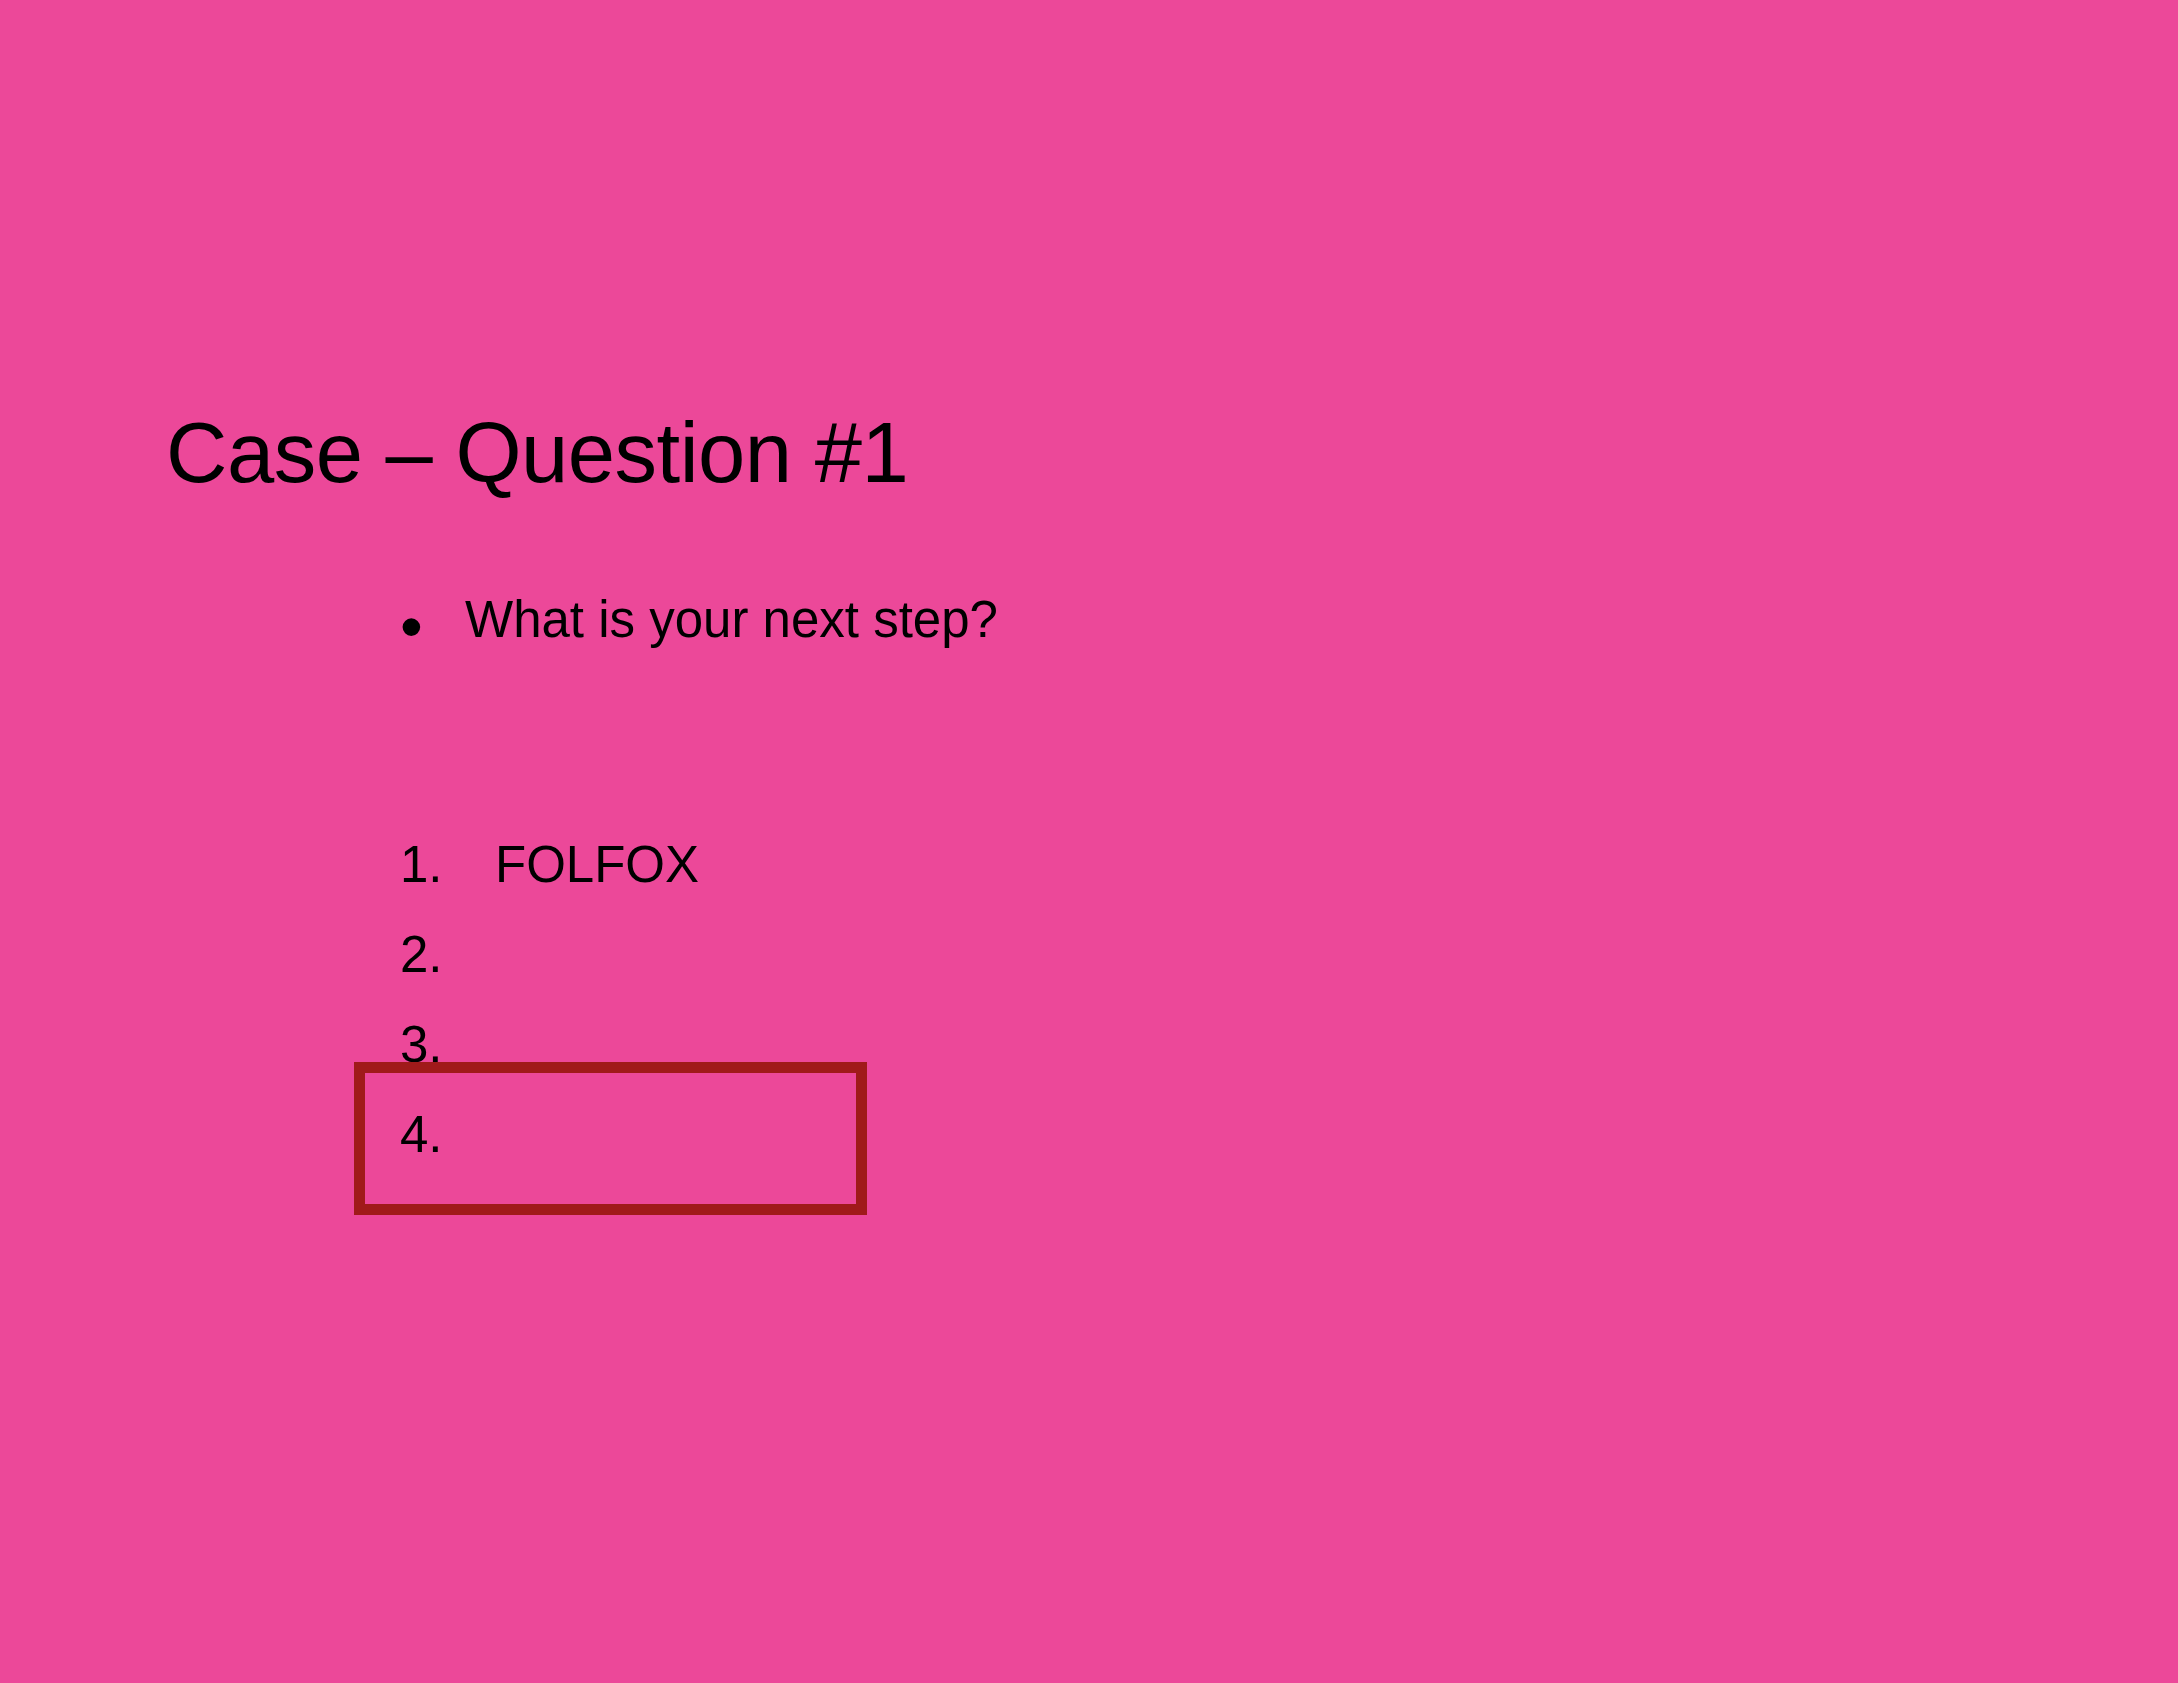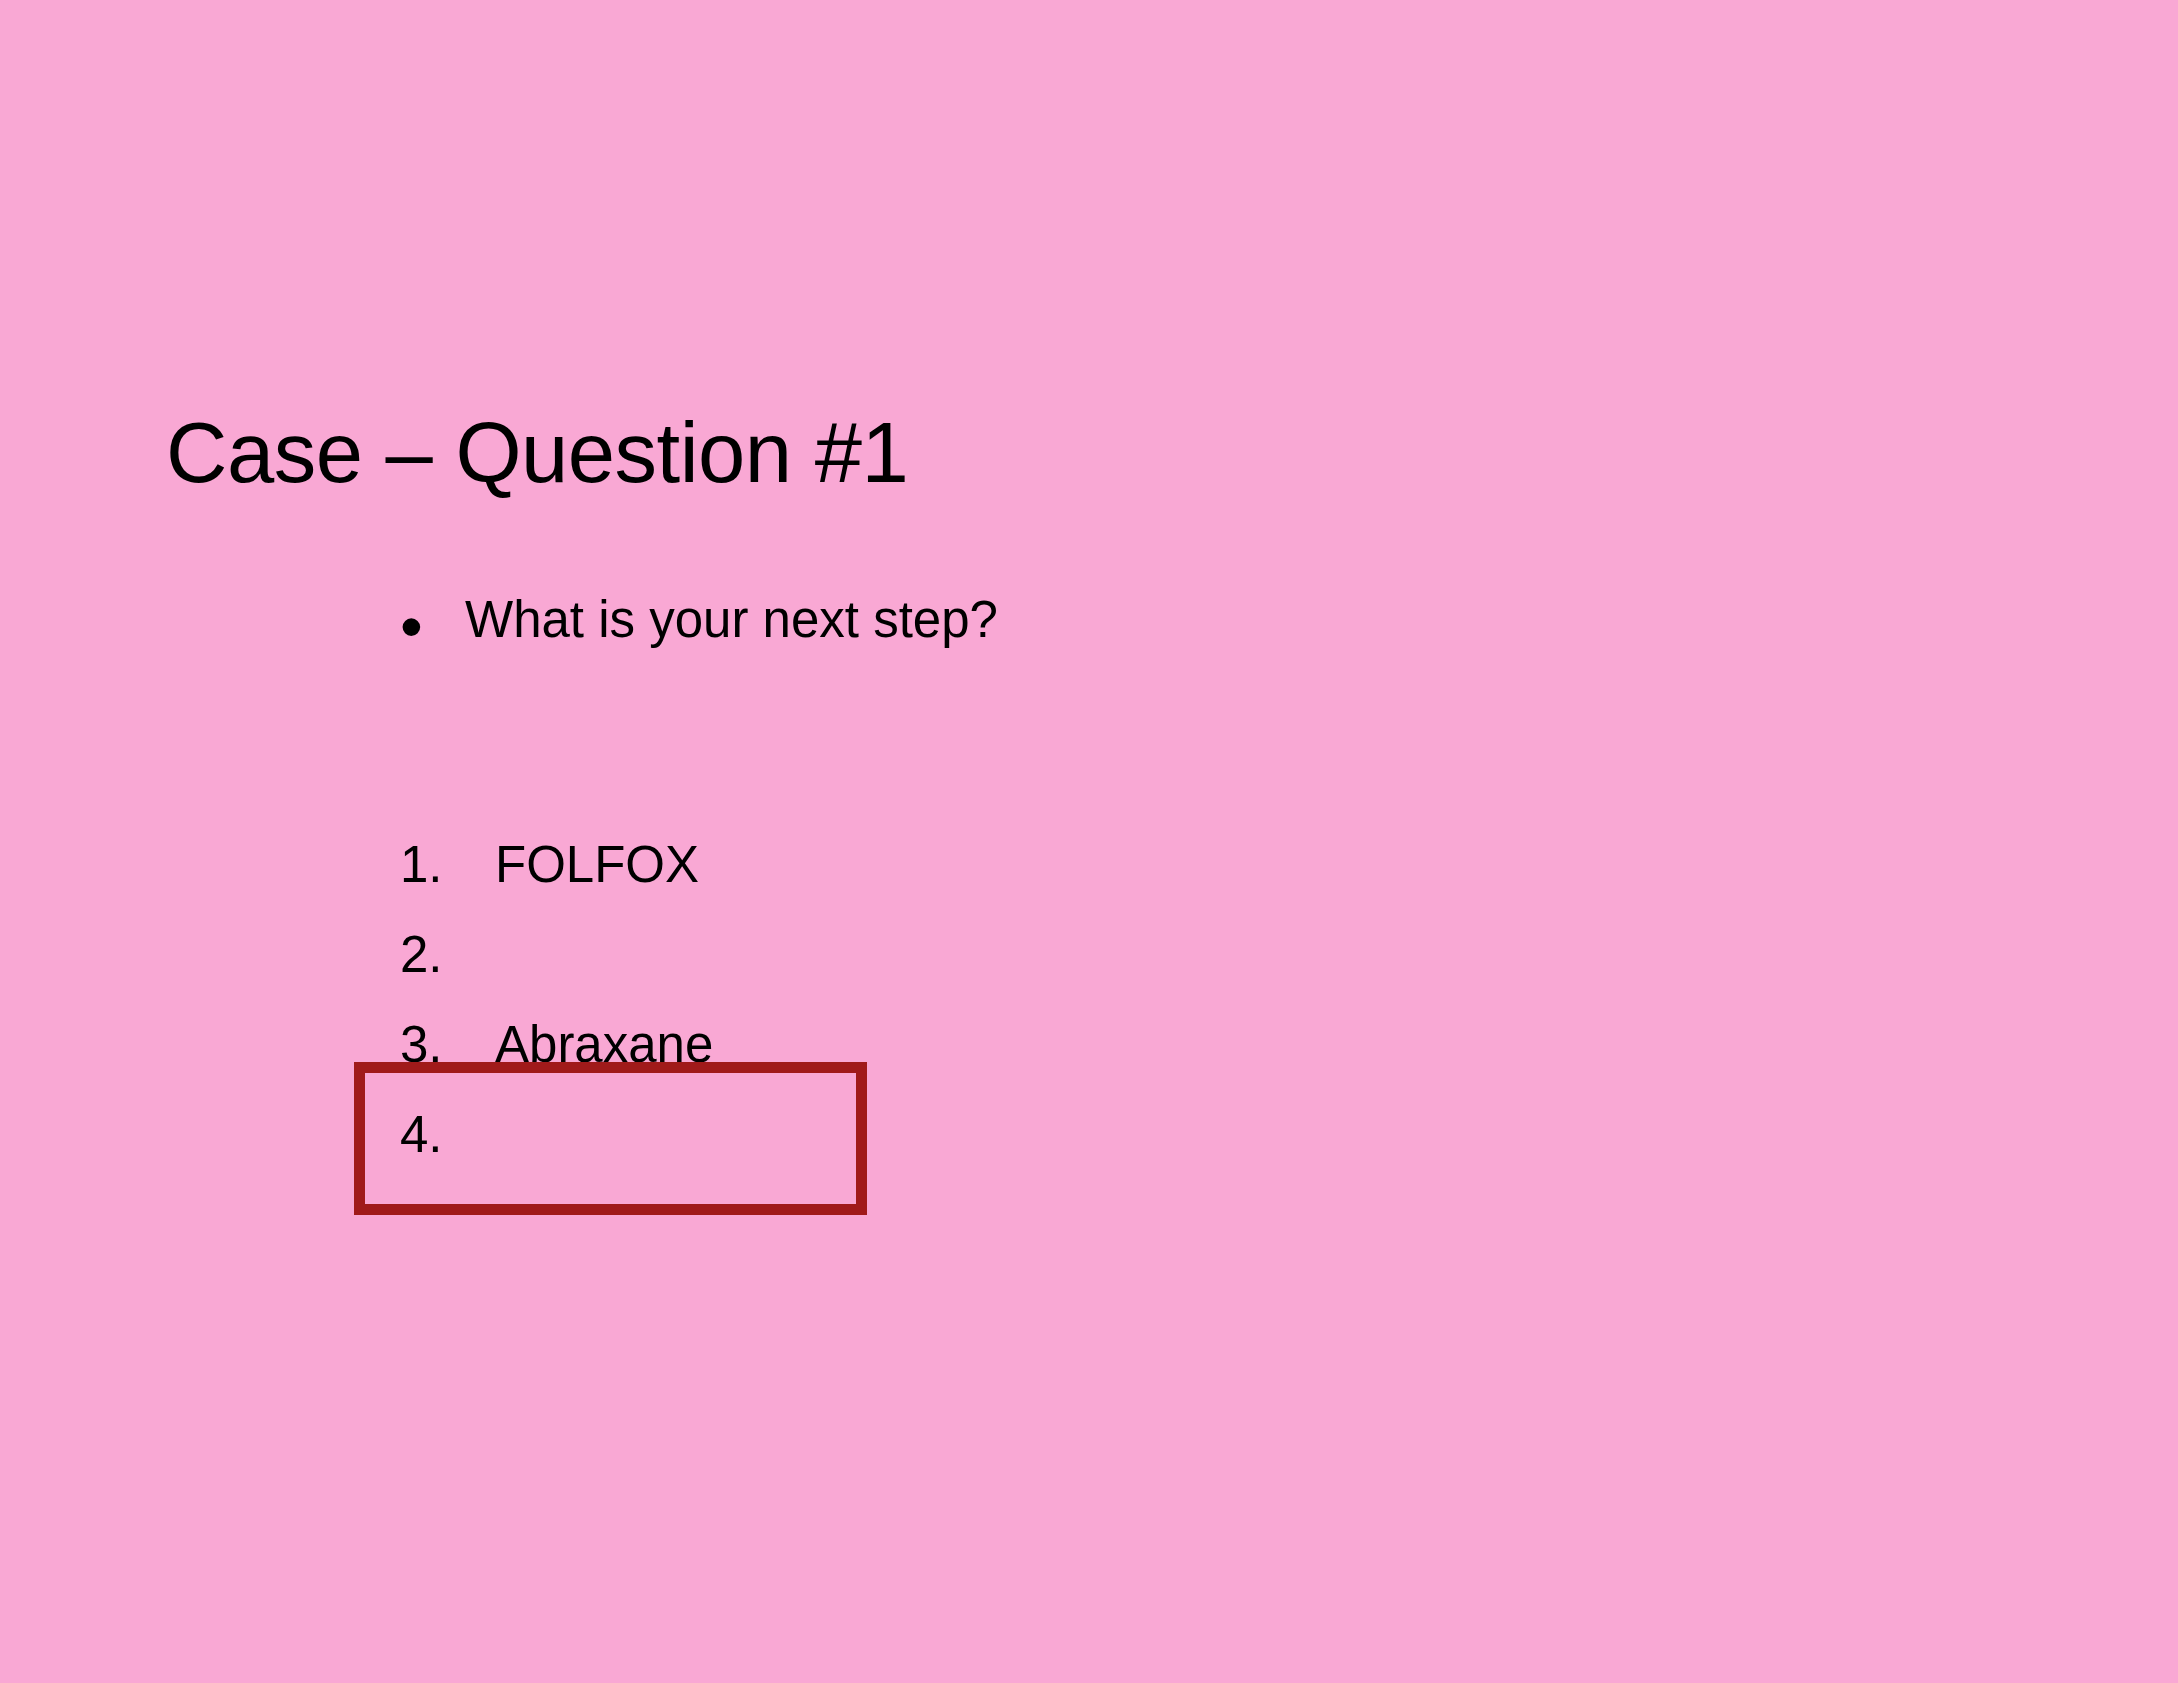--- a/index.html
+++ b/index.html
@@ -11,21 +11,21 @@
     width: 2178px;
     height: 1683px;
     font-family: "Liberation Sans", sans-serif;
     color: #000000;
     overflow: hidden;
   }
   #slide {
     position: relative;
     width: 2178px;
     height: 1683px;
-    background: #f9a8d4;
+    background: #ec4899;
   }
   #slide-title {
     position: absolute;
     left: 166px;
     top: 351px;
     font-size: 85px;
     line-height: 1.05;
     font-weight: 400;
     letter-spacing: -0.5px;
     white-space: nowrap;
@@ -104,21 +104,20 @@
       <span class="option-num">1.</span>
       <span class="option-label">FOLFOX</span>
     </div>
 
     <div class="option-row">
       <span class="option-num">2.</span>
     </div>
 
     <div class="option-row">
       <span class="option-num">3.</span>
-      <span class="option-label">Abraxane</span>
     </div>
 
     <div class="option-row">
       <span class="option-num">4.</span>
     </div>
 
   </div>
 
   <div id="highlight-box" style="border-color: rgb(160, 26, 26);"></div>
 

